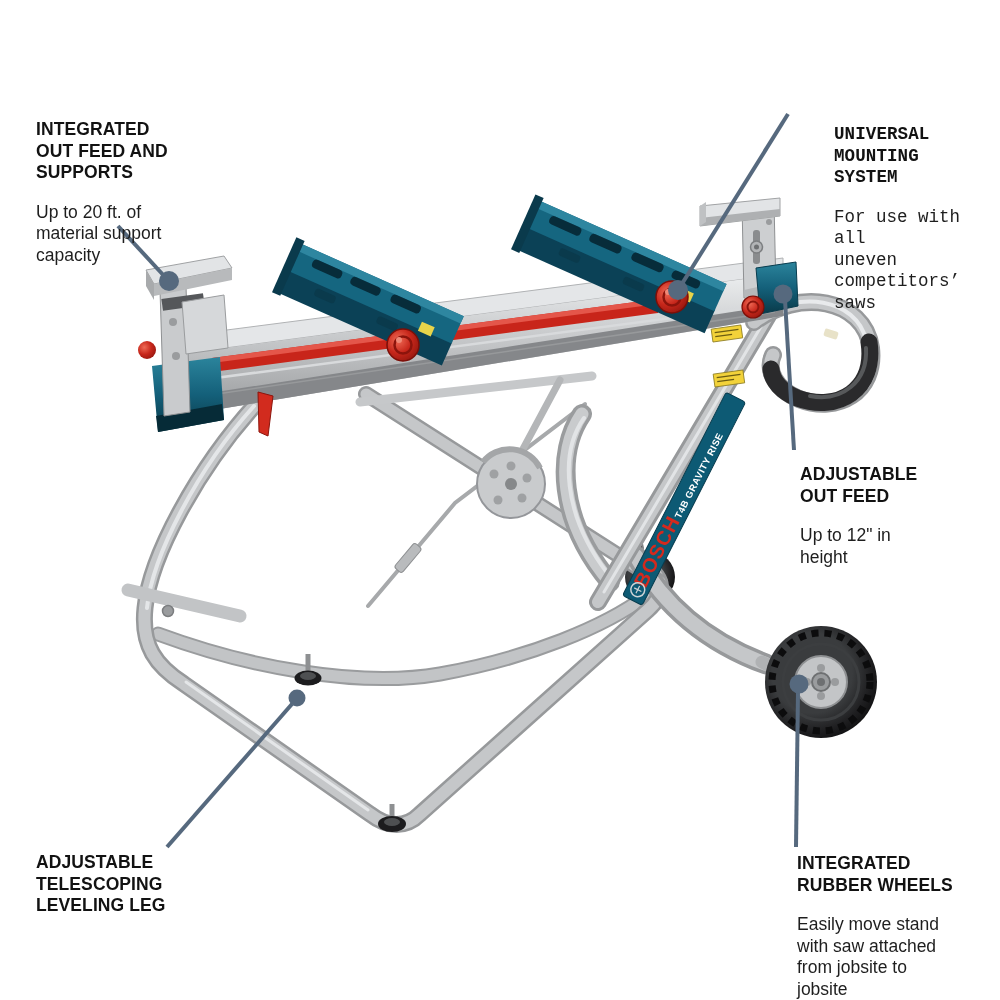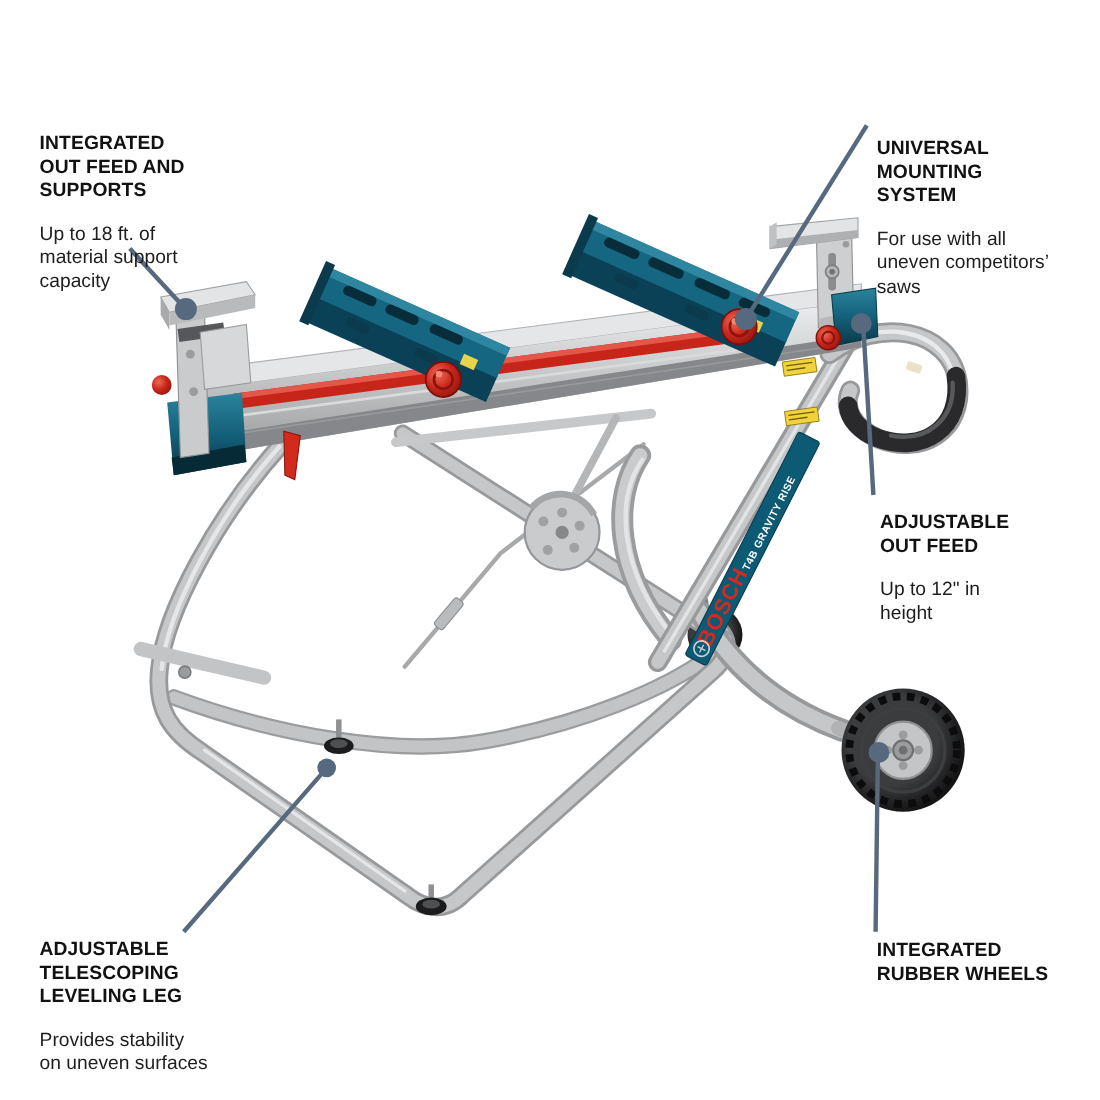--- a/index.html
+++ b/index.html
@@ -8,21 +8,21 @@
     --frame-silver:#c2c4c6; --tire-black:#1f1f21; --warning-yellow:#f2d23a;
   }
   html,body{margin:0;padding:0;}
   body{font-family:"Liberation Sans", sans-serif;}
   .stage{position:relative;width:1000px;height:1000px;background:#ffffff;overflow:hidden;}
   .stage svg{position:absolute;left:0;top:0;}
   .callout{position:absolute;white-space:pre-line;}
   .callout .t{font-weight:bold;font-size:17.5px;line-height:21.5px;color:var(--title-text);letter-spacing:.1px;display:block;}
   .callout .b{font-weight:normal;font-size:17.5px;line-height:21.5px;color:var(--body-text);display:block;}
   .c1{left:36px;top:101px;}
-  .c2{left:797px;top:106px;}
+  .c2{left:834px;top:106px;font-family:Liberation Mono, monospace;}
   .c3{left:800px;top:446px;}
   .c4{left:36px;top:834px;}
   .c5{left:797px;top:835px;}
 </style>
 </head>
 <body>
 
 <div class="stage">
 
   <svg width="1000" height="1000" viewBox="0 0 1000 1000">
@@ -256,21 +256,21 @@
       <circle cx="297" cy="698" r="8.5" stroke="none"></circle>
       <path d="M 798 691 L 796 847"></path>
       <circle cx="799" cy="684" r="9.5" stroke="none"></circle>
     </g>
   </svg>
 
   <div class="callout c1">
     <span class="t">INTEGRATED
 OUT FEED AND
 SUPPORTS</span>
-    <span class="b">Up to 18 ft. of
+    <span class="b">Up to 20 ft. of
 material support
 capacity</span>
   </div>
 
   <div class="callout c2">
     <span class="t">UNIVERSAL
 MOUNTING
 SYSTEM</span>
     <span class="b">For use with all
 uneven competitors’
@@ -281,22 +281,24 @@
     <span class="t">ADJUSTABLE
 OUT FEED</span>
     <span class="b">Up to 12" in
 height</span>
   </div>
 
   <div class="callout c4">
     <span class="t">ADJUSTABLE
 TELESCOPING
 LEVELING LEG</span>
-    <span class="b">Provides stability
-on uneven surfaces</span>
   </div>
 
   <div class="callout c5">
     <span class="t">INTEGRATED
 RUBBER WHEELS</span>
+    <span class="b">Easily move stand
+with saw attached
+from jobsite to
+jobsite</span>
   </div>
 
 </div>
 
 </body></html>

